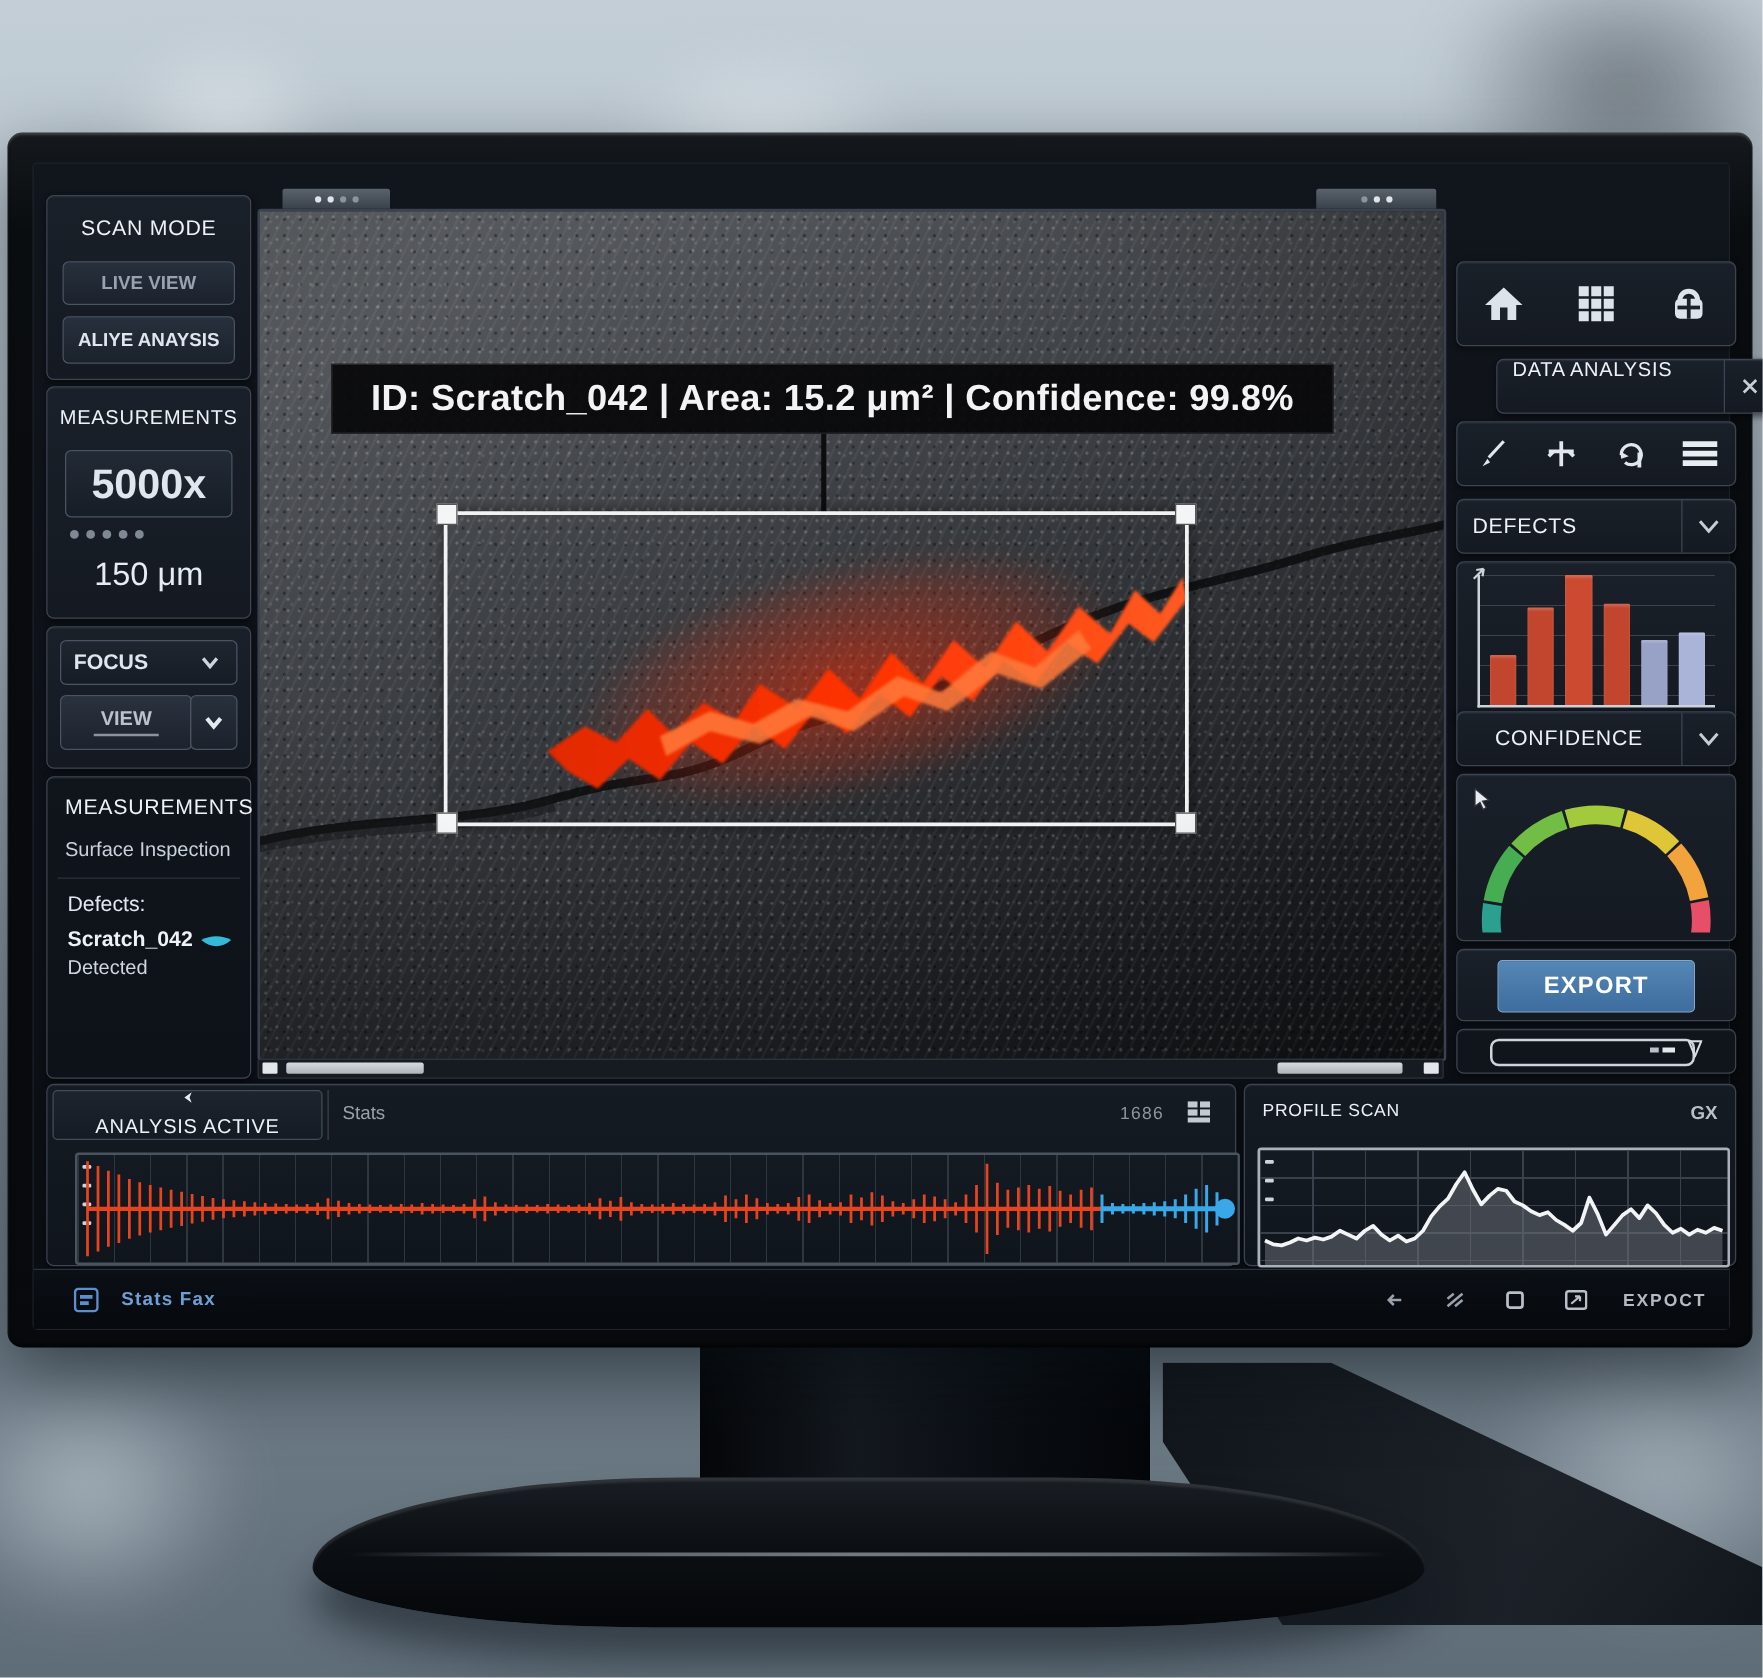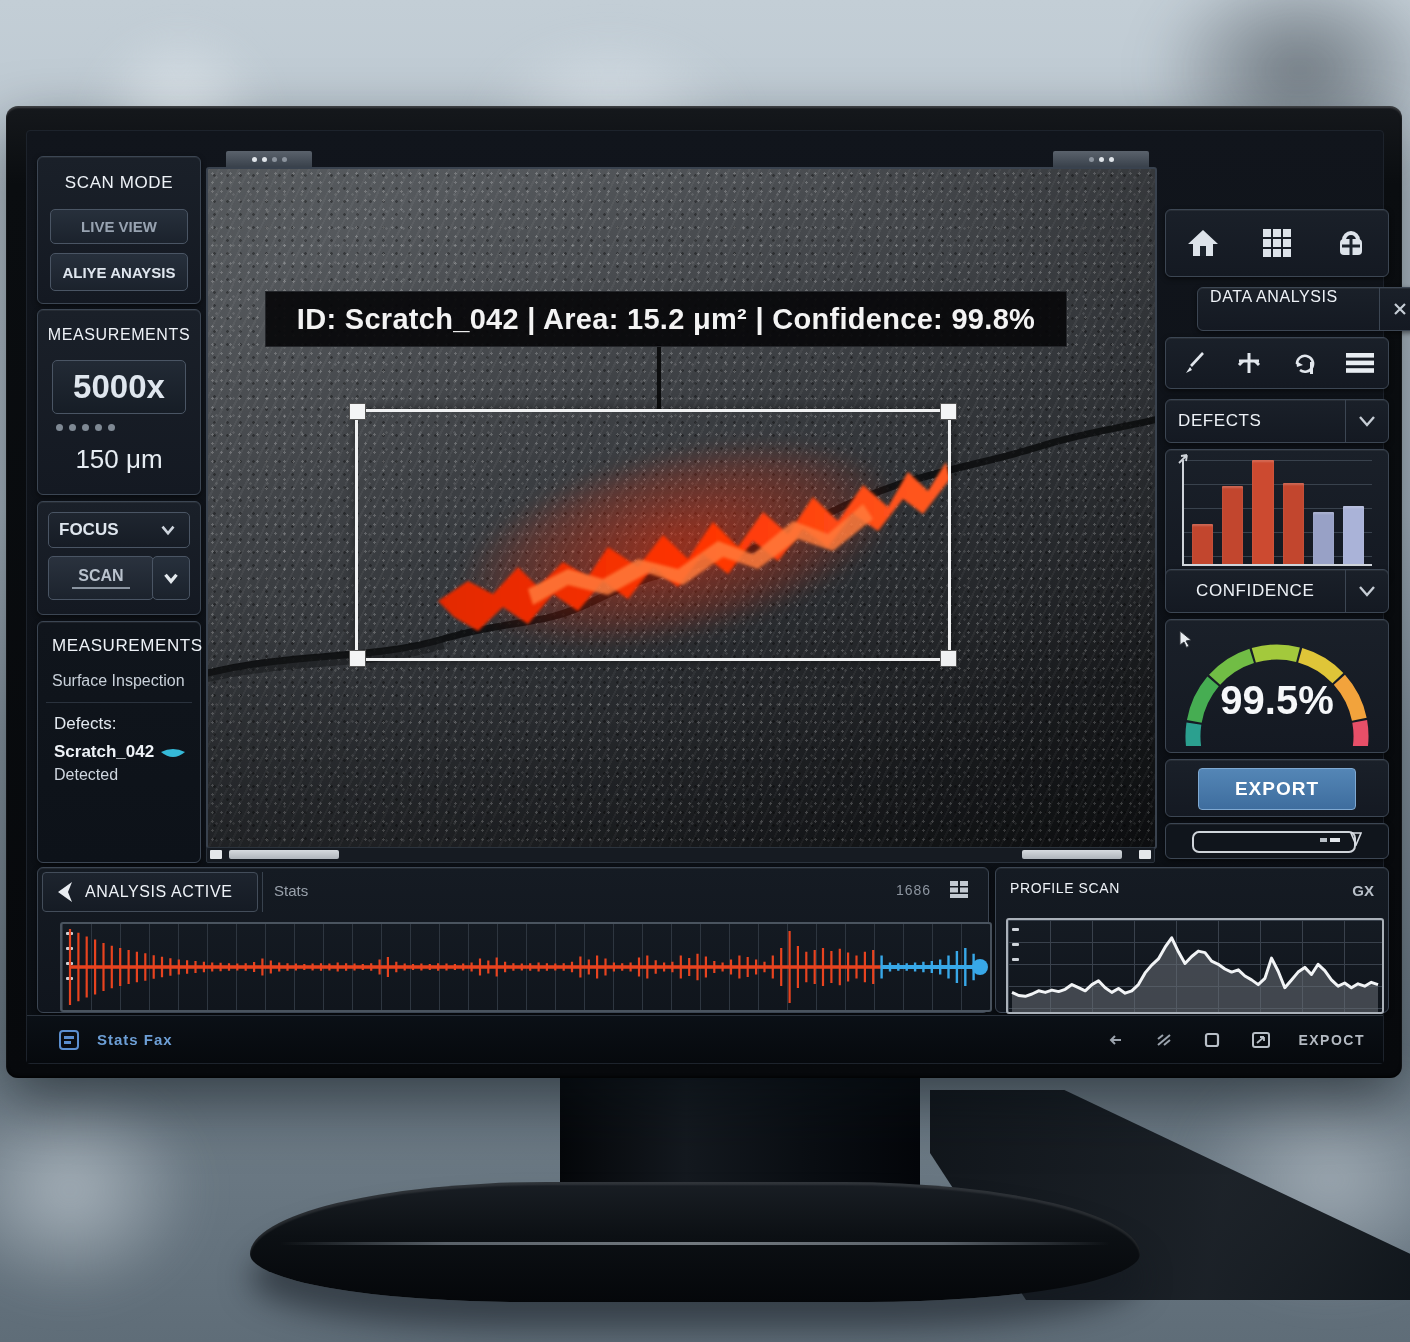--- a/index.html
+++ b/index.html
@@ -143,21 +143,21 @@
   </div>
 
   <div class="panel" style="left:10px;top:370px;width:162px;height:112px;">
     <div class="btn" style="position:absolute;left:10px;top:10px;right:10px;height:34px;justify-content:space-between;padding:0 10px;font-size:17px;background:linear-gradient(180deg,#1f2630,#161c25);">
       <span>FOCUS</span>
       <svg class="chev" viewBox="0 0 20 20">
             <polyline points="5,7 10,13 15,7" fill="none" stroke="#cdd4dc" stroke-width="2.4"></polyline>
           </svg>
     </div>
     <div class="btn" style="position:absolute;left:10px;top:54px;width:104px;height:42px;font-size:16px;color:#b9c2cd;background:linear-gradient(180deg,#2a323e,#1c232d);">
-      <span style="border-bottom:2px solid #8a94a0;padding:0 6px 2px;">SCAN</span>
+      <span style="border-bottom:2px solid #8a94a0;padding:0 6px 2px;">VIEW</span>
     </div>
     <div class="btn" style="position:absolute;right:10px;top:54px;width:36px;height:42px;">
       <svg class="chev" viewBox="0 0 20 20">
             <polyline points="5,7 10,13 15,7" fill="none" stroke="#e4e9ee" stroke-width="3"></polyline>
           </svg>
     </div>
   </div>
 
   <div class="panel" style="left:10px;top:490px;width:162px;height:240px;background:linear-gradient(180deg,#10151c,#0d1219);">
     <div class="hdr" style="position:absolute;left:14px;top:14px;font-size:17px;">MEASUREMENTS</div>
@@ -346,42 +346,41 @@
           <svg width="196" height="118" viewBox="0 0 196 118">
             <path d="M20.1,139.5 A84,84 0 0 1 14.9,95.6" fill="none" stroke="#2ba08f" stroke-width="15"></path>
             <path d="M15.3,93.4 A84,84 0 0 1 34.1,53.4" fill="none" stroke="#46ad52" stroke-width="15"></path>
             <path d="M35.6,51.8 A84,84 0 0 1 72.7,27.9" fill="none" stroke="#71bd45" stroke-width="15"></path>
             <path d="M74.8,27.3 A84,84 0 0 1 119.0,26.7" fill="none" stroke="#a3c93c" stroke-width="15"></path>
             <path d="M121.2,27.3 A84,84 0 0 1 158.9,50.2" fill="none" stroke="#dfc538" stroke-width="15"></path>
             <path d="M160.4,51.8 A84,84 0 0 1 180.3,91.3" fill="none" stroke="#f2a33c" stroke-width="15"></path>
             <path d="M180.7,93.4 A84,84 0 0 1 176.7,137.4" fill="none" stroke="#e74f68" stroke-width="15"></path>
           </svg>
         </div>
-    <div class="gauge-value">99.5%</div>
   </div>
 
   <div class="panel" style="left:1138px;top:628px;width:222px;height:56px;">
     <div class="export-btn">
       <span>EXPORT</span>
     </div>
   </div>
 
   <div class="panel" style="left:1138px;top:692px;width:222px;height:34px;background:#10151c;">
     <div style="position:absolute;left:26px;top:7px;width:160px;height:18px;border:2px solid #cfd4da;border-radius:7px;"></div>
     <div style="position:absolute;right:48px;top:14px;display:flex;gap:3px;">
       <i style="width:7px;height:4px;background:#b9c0c8;display:block;"></i>
           <i style="width:10px;height:4px;background:#e2e7ec;display:block;"></i>
     </div>
     <svg width="12" height="14" viewBox="0 0 12 14" style="position:absolute;right:26px;top:8px;">
       <path d="M1,1 L11,1 L6,13 Z" fill="none" stroke="#d7dce2" stroke-width="1.6"></path>
     </svg>
   </div>
 
   <div class="panel" style="left:10px;top:736px;width:950px;height:144px;background:linear-gradient(180deg,#151b23,#10151d);">
-    <div style="position:absolute;left:4px;top:4px;width:216px;height:40px;border:1px solid #434d5a;border-radius:4px;background:linear-gradient(180deg,#1d242e,#151b24);display:flex;align-items:center;gap:10px;padding:0 10px;box-sizing:border-box;">
+    <div style="position:absolute;left:4px;top:4px;width:216px;height:40px;border:1px solid #434d5a;border-radius:4px;background:linear-gradient(180deg,#1d242e,#151b24);display:flex;align-items:center;gap:10px;padding:0 10px;box-sizing:border-box;flex-direction:column;">
       <svg width="22" height="24" viewBox="0 0 22 24">
         <path d="M19,2 L5,12 L19,22 L15,12 Z" fill="#e8ecf1"></path>
       </svg>
       <span class="hdr" style="font-size:16px;white-space:nowrap;">ANALYSIS ACTIVE</span>
     </div>
     <span style="position:absolute;left:236px;top:14px;font-size:15px;color:#99a1ab;">Stats</span>
     <div style="position:absolute;left:224px;top:4px;width:1px;height:40px;background:#38424e;"></div>
     <span style="position:absolute;left:858px;top:14px;font-size:14px;color:#8d95a0;letter-spacing:1px;">1686</span>
     <svg width="20" height="18" viewBox="0 0 20 18" style="position:absolute;left:912px;top:13px;">
       <g fill="#c3cad2">

